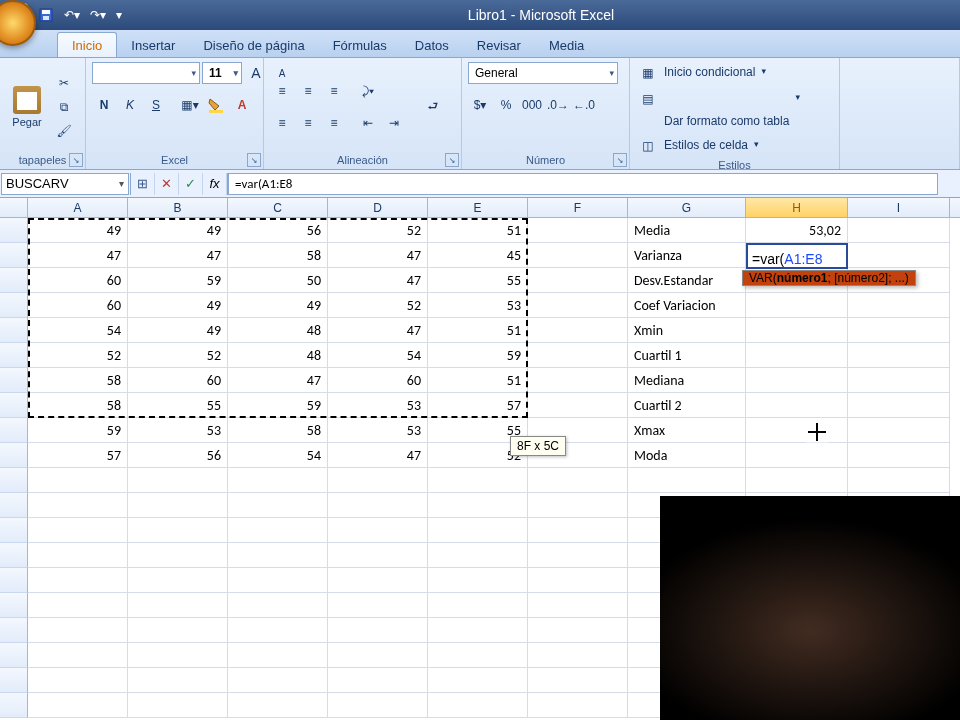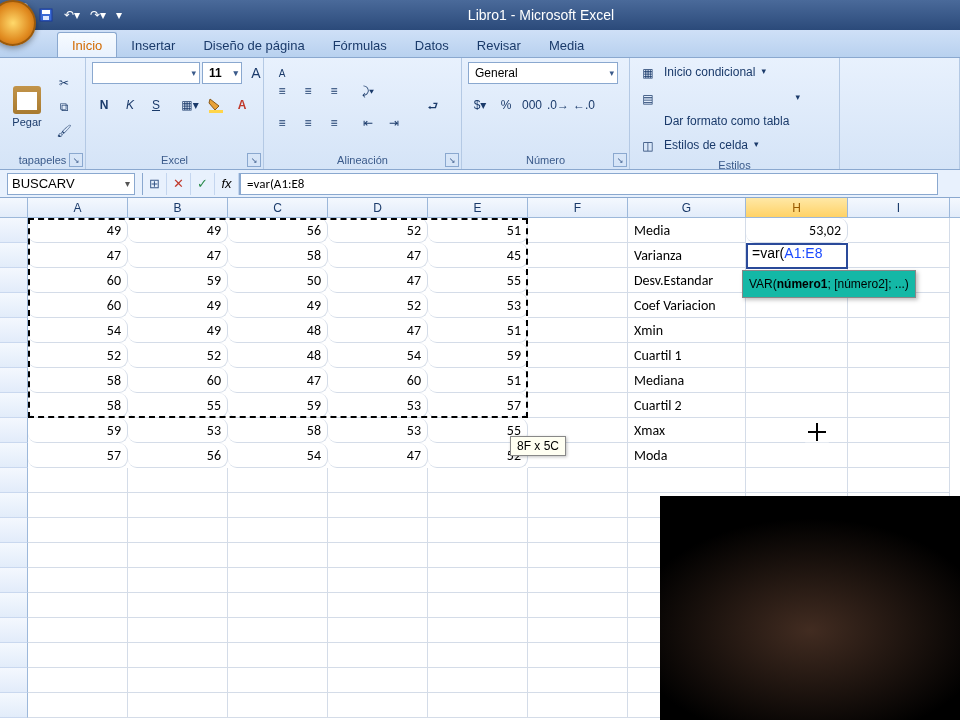--- a/index.html
+++ b/index.html
@@ -29,55 +29,55 @@
   .bigbtn .ic { width: 28px; height: 28px; }
   .smbtn { width: 24px; height: 22px; border: 1px solid transparent; display:flex; align-items:center; justify-content:center; font-size:12px; color:#1a3a6a; }
   .combo { height: 22px; border: 1px solid #8aa8cf; background: #fff; font-size: 12px; padding: 0 14px 0 6px; display:flex; align-items:center; position:relative; }
   .combo::after { content:"▾"; position:absolute; right:3px; font-size:9px; color:#3a5a8a; }
 
   .col { display:flex; flex-direction:column; gap:2px; }
   .row { display:flex; gap:2px; }
 
   
   .fxbar { height: 28px; background: #e8f1fd; border-bottom: 1px solid #8aa8cf; display: flex; align-items: center; }
-  .namebox { width: 128px; height: 22px; margin: 0 7px; border: 1px solid #8aa8cf; background: #fff; display:flex; align-items:center; padding: 0 4px; font-size: 13px; position: relative; }
+  .namebox { width: 128px; height: 22px; margin: 0 1px; border: 1px solid #8aa8cf; background: #fff; display:flex; align-items:center; padding: 0 4px; font-size: 13px; position: relative; }
   .namebox::after { content:"▾"; position:absolute; right:4px; font-size:10px; color:#555; }
   .fx-btns { display:flex; height:22px; border-left:1px solid #8aa8cf; border-right:1px solid #8aa8cf; }
   .fx-btn { width: 24px; display:flex; align-items:center; justify-content:center; font-size:13px; border-right:1px solid #c4d6ef; }
   .fx-input { flex:1; height:22px; border:1px solid #8aa8cf; background:#fff; margin-right:22px; padding:0 6px; font-size:13px; display:flex; align-items:center; font-family: Calibri, sans-serif; }
 
   
   .grid { position: relative; }
   .headrow { display:flex; height:20px; background: linear-gradient(#f4f8fe,#e2ecfa); border-bottom:1px solid #9db8da; }
   .corner { width:28px; border-right:1px solid #9db8da; background: linear-gradient(#f4f8fe,#e2ecfa); }
   .colhead { border-right:1px solid #9db8da; display:flex; align-items:center; justify-content:center; font-size:12px; color:#1a3a6a; }
   .colhead.active { background: linear-gradient(#ffe8a6,#ffd266); color:#9a5a00; }
 
   .rows { }
   .r { display:flex; height:25px; }
   .rowhead { width:28px; border-right:1px solid #9db8da; border-bottom:1px solid #c9d8ef; background: linear-gradient(#f4f8fe,#e2ecfa); display:flex; align-items:center; justify-content:center; font-size:12px; color:#1a3a6a; }
   .cell { border-right:1px solid #d4dce8; border-bottom:1px solid #d4dce8; padding: 0 6px; display:flex; align-items:center; font-size: 14px; font-family: Calibri, sans-serif; }
-  .cell.right { justify-content:flex-end;border-radius:9px; }
+  .cell.right { justify-content:flex-end; }
 
   
   .cA,.cB,.cC,.cD,.cE,.cF { width: 100px; }
   .cG { width: 118px; }
   .cH { width: 102px; }
   .cI { width: 102px; }
 
   
   .ants { position:absolute; left:28px; top:20px; width:500px; height:200px; border:2px dashed #000; animation: ants .6s linear infinite; pointer-events:none; }
   @keyframes ants { to { border-color:#222; } }
 
   
-  .editcell { position:absolute; width:102px; height:26px; border:2px solid #2a4a9a; background:#fff; display:flex; align-items:flex-start; padding:0 4px; font-size:14px; font-family: Calibri, sans-serif; }
+  .editcell { position:absolute; width:102px; height:26px; border:2px solid #2a4a9a; background:#fff; display:flex; align-items:flex-end; padding:0 4px; font-size:14px; font-family: Calibri, sans-serif; }
   .editcell .ref { color:#1a4aff; }
 
   
-  .synt { position:absolute; background:#14b8a6; border:1px solid #888; font-size:12px; padding:6px 6px; box-shadow:2px 2px 4px rgba(0,0,0,.25); white-space:nowrap; }
+  .synt { position:absolute; background:#c2410c; border:1px solid #888; font-size:12px; padding:0 6px; box-shadow:2px 2px 4px rgba(0,0,0,.25); white-space:nowrap; }
   .synt b { font-weight:bold; }
 
   
   .selhint { position:absolute; background:#fffff2; border:1px solid #888; font-size:12px; padding:2px 6px; box-shadow:1px 1px 3px rgba(0,0,0,.25); }
 
   
   .cam { position:absolute; right:0; bottom:0; width:300px; height:224px; background:#000; }
   .cam::before { content:""; position:absolute; inset:0; background: radial-gradient(ellipse 60% 50% at 50% 60%, rgba(120,80,60,.55), rgba(0,0,0,.95)); }
 
   

